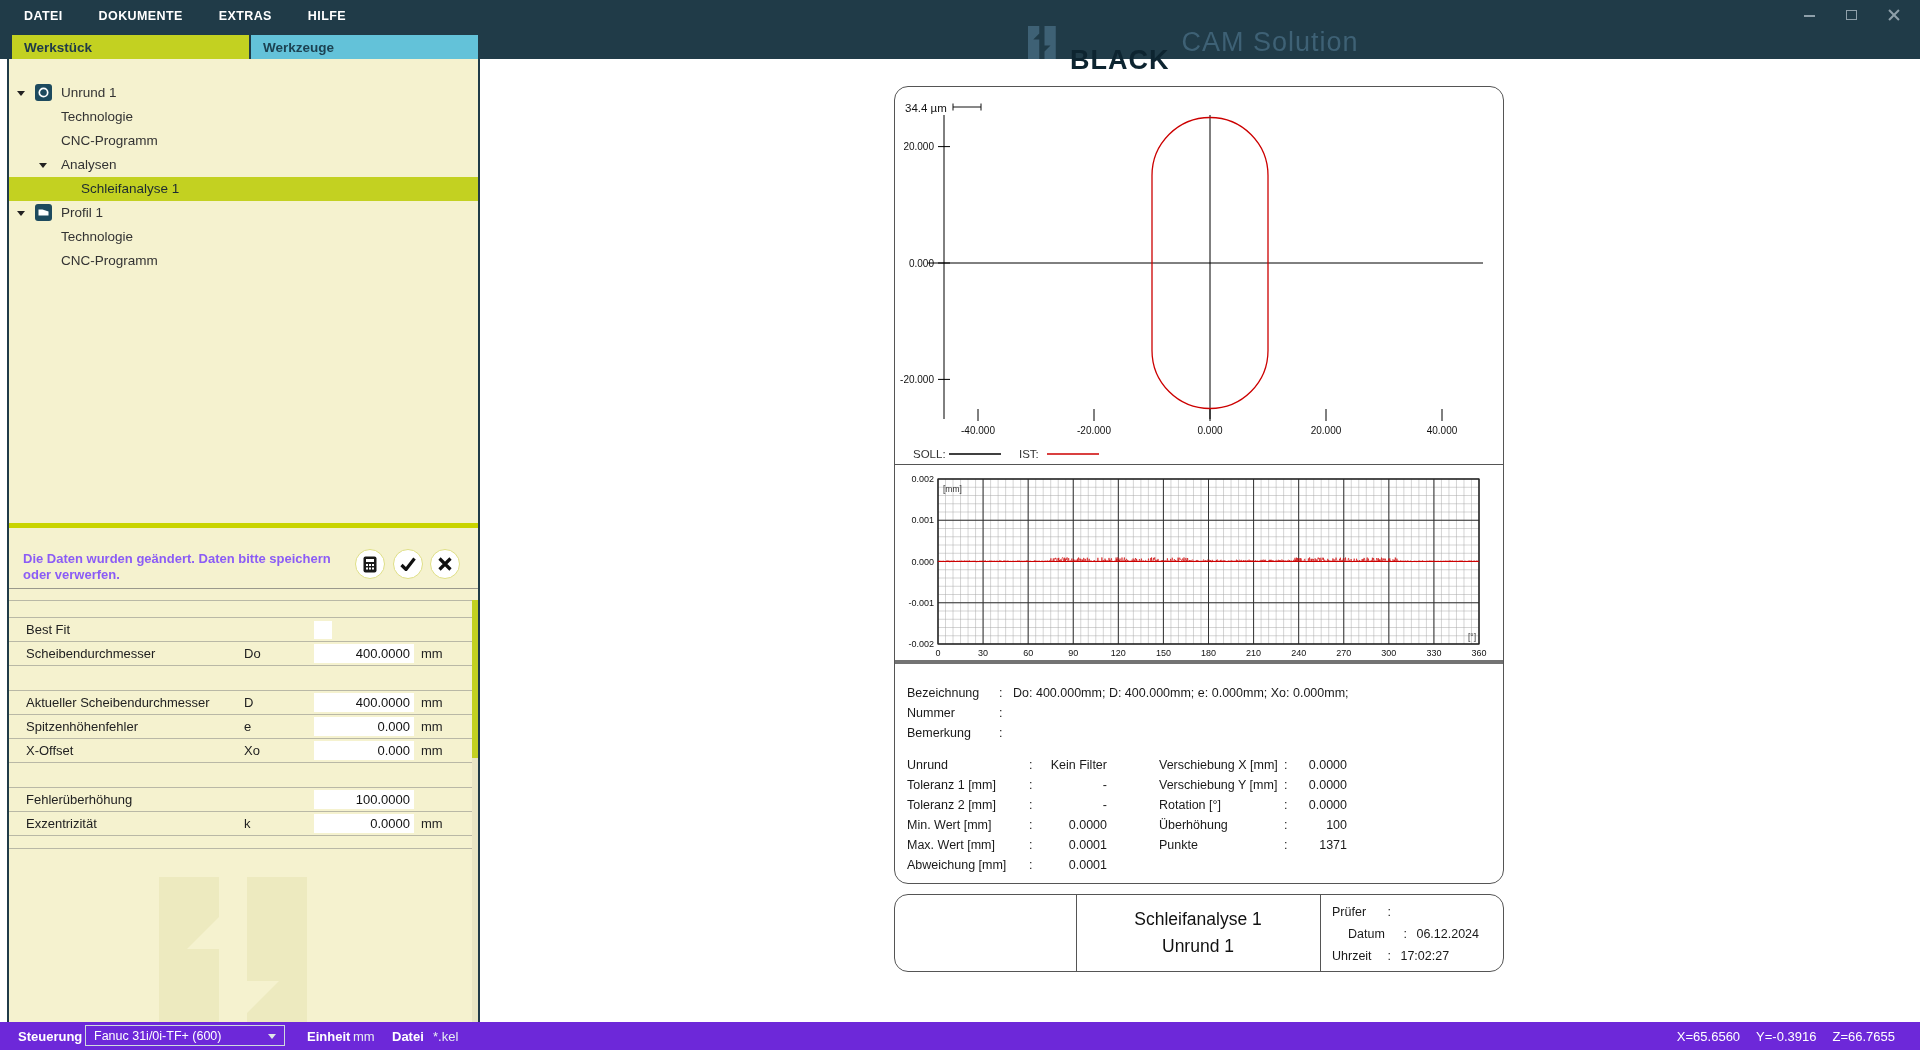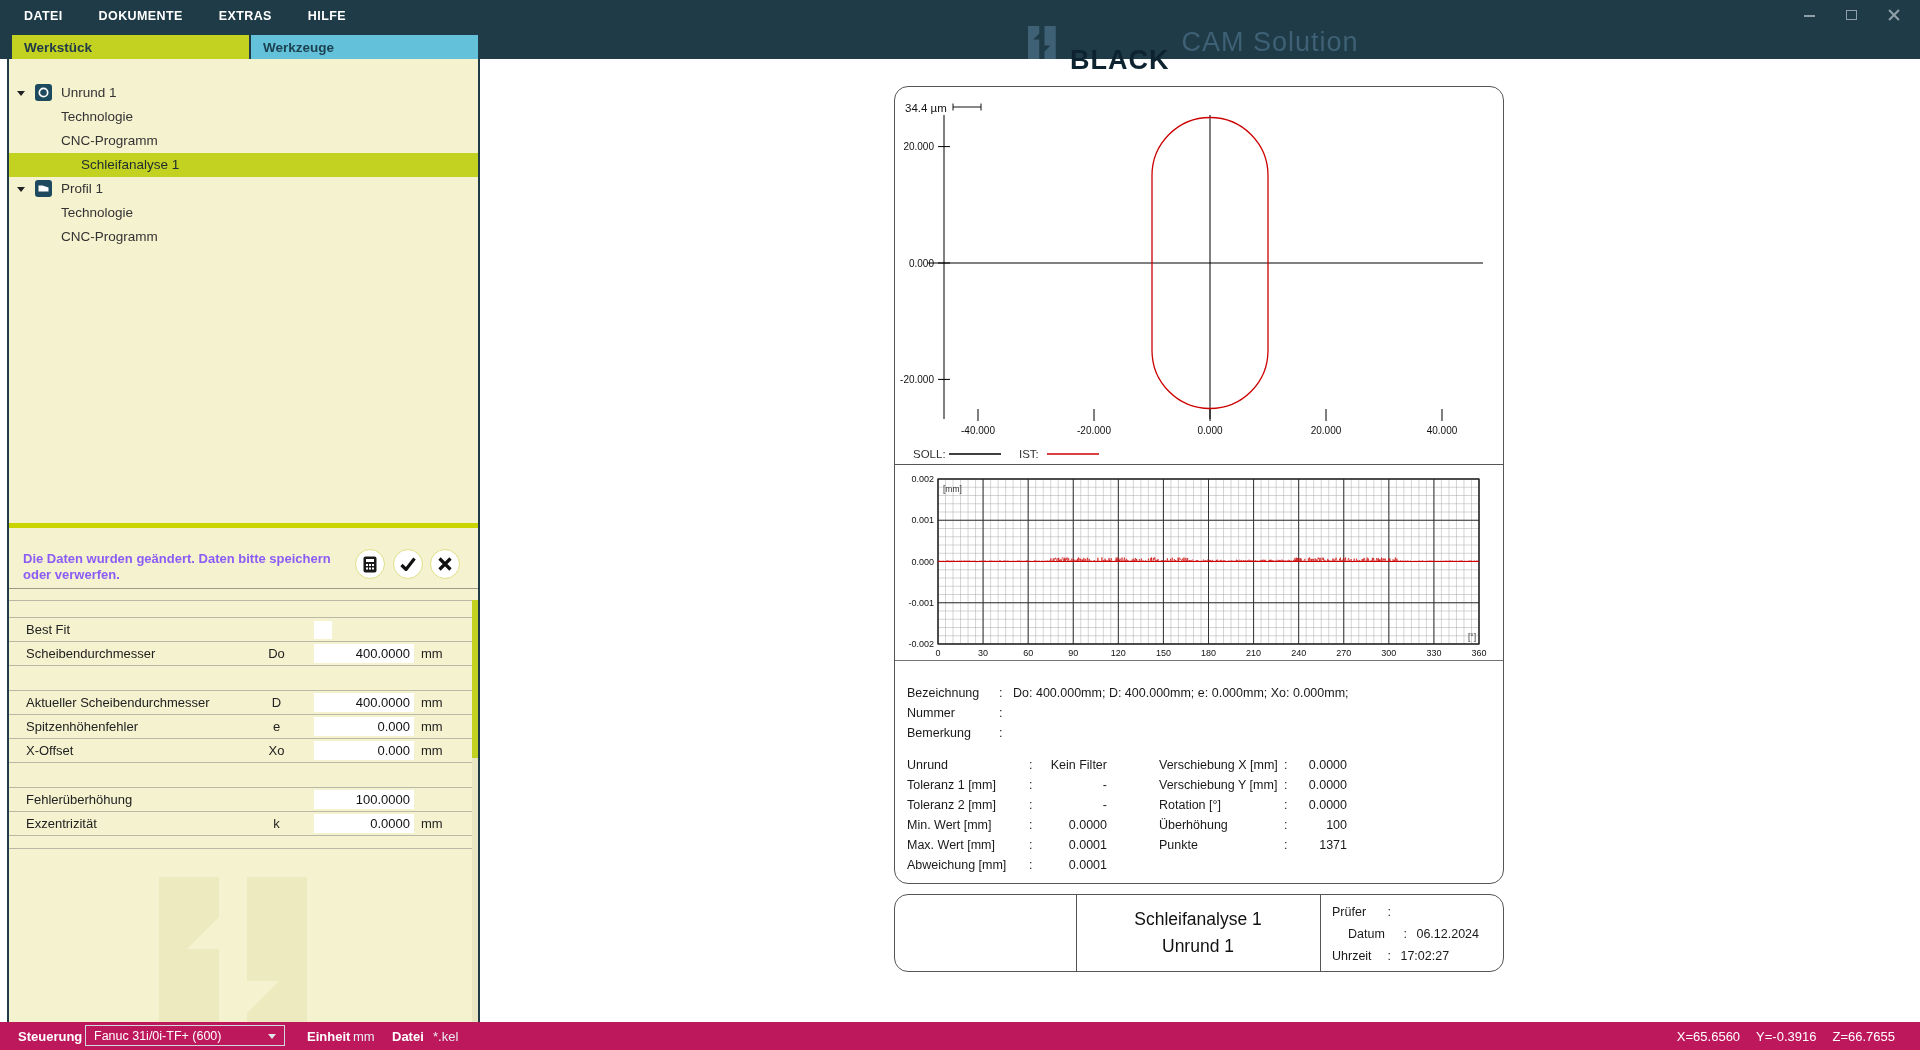--- a/index.html
+++ b/index.html
@@ -43,53 +43,53 @@
   .message{position:absolute;left:14px;top:492px;width:310px;font-size:13px;font-weight:bold;
            color:#8b5cf6;line-height:16px;}
   .msg-btn{position:absolute;top:490px;width:30px;height:30px;border-radius:50%;background:#fff;
            border:1.5px solid #dfdf86;box-sizing:border-box;display:flex;align-items:center;
            justify-content:center;cursor:default;}
   .msg-sep{position:absolute;left:0;top:529px;width:469px;height:1px;background:#9a998c;}
 
   .form{position:absolute;left:0;top:541px;width:463px;}
   .form-row{position:absolute;left:0;width:463px;border-top:1px solid #b9b8a6;box-sizing:border-box;}
   .f-label{position:absolute;left:17px;top:4px;font-size:13px;color:#222;white-space:nowrap;}
-  .f-sym{position:absolute;left:235px;width:65px;top:4px;text-align:center;font-size:13px;color:#222;}
+  .f-sym{position:absolute;left:235px;width:65px;top:4px;text-align:left;font-size:13px;color:#222;}
   .f-input{position:absolute;left:305px;top:2px;width:100px;height:19px;background:#ffffff;font-size:13px;
            color:#111;text-align:right;padding:2px 4px 0 0;box-sizing:border-box;}
   .f-unit{position:absolute;left:412px;top:4px;font-size:13px;color:#222;}
   .f-check{position:absolute;left:305px;top:3px;width:18px;height:18px;background:#ffffff;}
   .form-line{position:absolute;left:0;width:463px;height:1px;background:#b9b8a6;}
 
   .scrollbar{position:absolute;right:0;top:541px;width:6px;height:422px;background:#e9e6c4;}
   .scroll-thumb{position:absolute;top:0;left:0;width:6px;height:158px;background:#c3d121;}
   .watermark{position:absolute;left:150px;top:818px;}
 
   
   .main-card{position:absolute;left:894px;top:86px;width:608px;height:796px;border:1px solid #555;
              border-radius:14px;background:#fff;overflow:hidden;}
   .sec1{position:absolute;left:0;top:0;width:608px;height:377px;border-bottom:1px solid #555;}
-  .sec2{position:absolute;left:0;top:377px;width:608px;height:196px;border-bottom:1px solid #737373;}
+  .sec2{position:absolute;left:0;top:377px;width:608px;height:196px;border-bottom:4px solid #737373;}
   .sec3{position:absolute;left:0;top:573px;width:608px;height:223px;font-size:12.5px;color:#1a1a1a;}
   .info-row{position:absolute;height:16px;white-space:nowrap;}
   .i-label{position:absolute;left:0;top:0;}
   .i-colon{position:absolute;top:0;}
   .i-val{position:absolute;top:0;}
   .i-val.num{text-align:right;}
 
   .title-card{position:absolute;left:894px;top:894px;width:608px;height:76px;border:1px solid #555;
               border-radius:14px;background:#fff;}
   .tc-div{position:absolute;top:0;width:1px;height:76px;background:#555;}
   .tc-center{position:absolute;left:181px;top:11px;width:244px;text-align:center;font-size:17.5px;
              color:#111;line-height:27px;}
   .tc-row{position:absolute;left:437px;font-size:12.5px;color:#1a1a1a;white-space:nowrap;}
   .tc-lab{display:inline-block;width:52px;}
 
   
-  .statusbar{position:absolute;left:0;top:1022px;width:1920px;height:28px;background:#be185d;
+  .statusbar{position:absolute;left:0;top:1022px;width:1920px;height:28px;background:#6d28d9;
              color:#e8eef2;font-size:13px;}
   .sb-abs{position:absolute;top:7px;}
   .sb-bold{font-weight:bold;color:#ffffff;}
   .sb-select{position:absolute;left:85px;top:3px;width:200px;height:21px;border:1px solid #cfd9de;
              box-sizing:border-box;cursor:default;}
   .sb-select-text{position:absolute;left:8px;top:3px;font-size:12.5px;color:#fff;}
   .sb-caret{position:absolute;right:8px;top:8px;width:0;height:0;border-left:4.5px solid transparent;
             border-right:4.5px solid transparent;border-top:5px solid #dfe5e8;}
   .sb-coords{position:absolute;right:25px;top:7px;display:flex;gap:16px;color:#fff;}
 </style>
@@ -136,20 +136,24 @@
               <rect width="17" height="17" rx="3" fill="#1d4a5e"></rect>
               <circle cx="8.5" cy="8.5" r="4.2" fill="none" stroke="#fff" stroke-width="1.7"></circle>
             </svg></span>
           <span class="tree-label" style="left: 52px;">Unrund 1</span>
         </div>
         <div class="tree-row">
           <span class="tree-label" style="left: 52px;">Technologie</span>
         </div>
         <div class="tree-row">
           <span class="tree-label" style="left: 52px;">CNC-Programm</span>
+        </div>
+        <div class="tree-row">
+          <span class="expander" style="left: 30px;"></span>
+          <span class="tree-label" style="left: 52px;">Analysen</span>
         </div>
         <div class="tree-row selected">
           <span class="tree-label" style="left: 72px;">Schleifanalyse 1</span>
         </div>
         <div class="tree-row">
           <span class="expander" style="left: 8px;"></span>
           <span class="tree-ico"><svg width="17" height="17" viewBox="0 0 17 17">
               <rect width="17" height="17" rx="3" fill="#1d4a5e"></rect>
               <path d="M3.5 11.5 V5.5 H7.5 L13.5 7.5 V11.5 Z" fill="#fff"></path>
             </svg></span>

